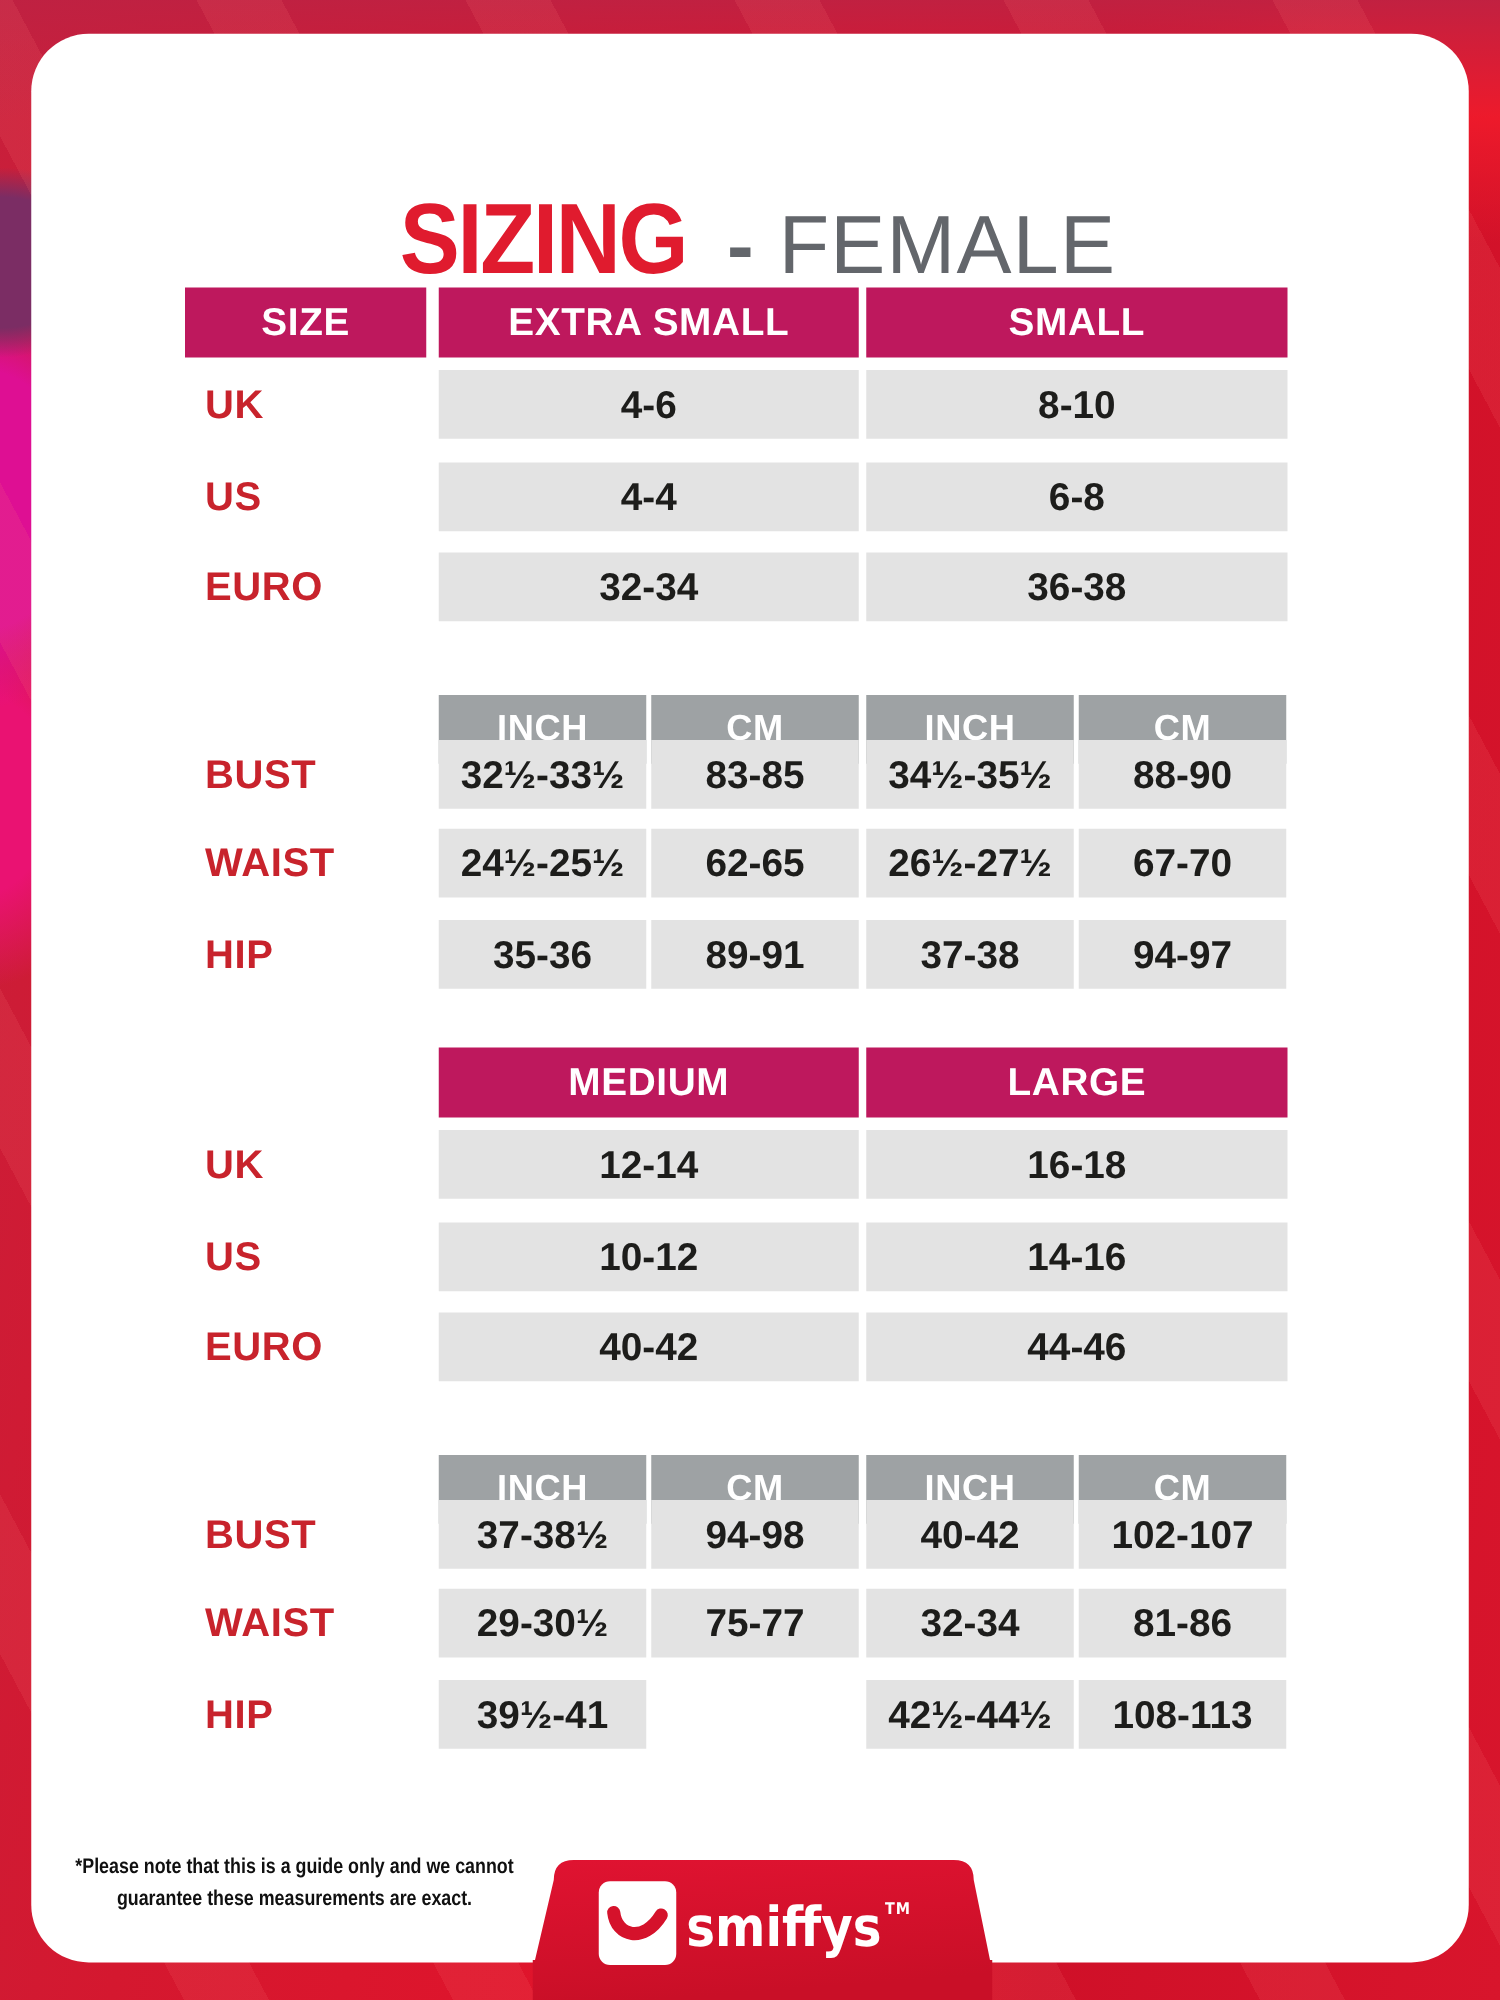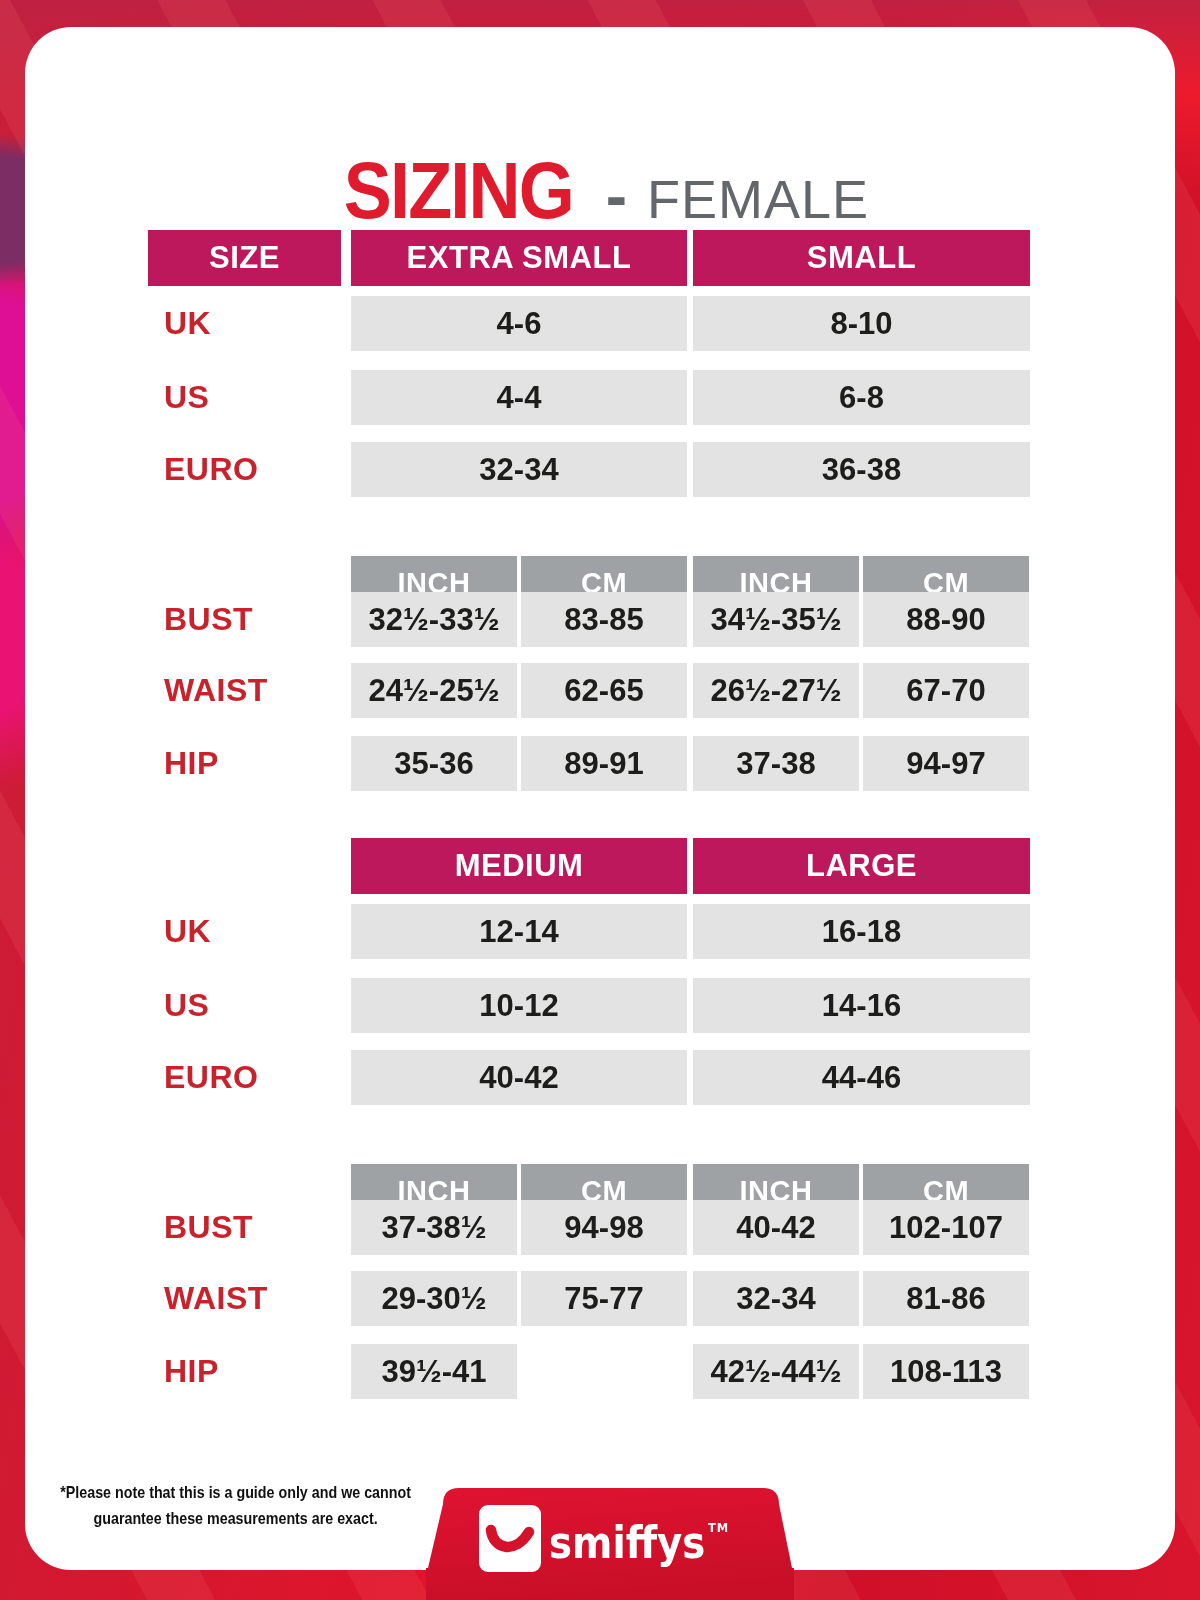--- a/index.html
+++ b/index.html
@@ -33,21 +33,21 @@
     display:flex;justify-content:center;align-items:baseline;gap:20px;
     white-space:nowrap;
     margin-top:48px;
   }
   .title .t-red{
     color:#e01b2e;font-weight:bold;font-size:80px;letter-spacing:-2px;
     display:inline-block;transform:scaleX(.9);transform-origin:center bottom;
   }
   .title .t-sep{color:#63666b;font-size:64px;font-weight:600;}
   .title .t-gray{
-    color:#63666b;font-weight:400;font-size:54px;letter-spacing:1px;
+    color:#63666b;font-weight:400;font-size:66px;letter-spacing:1px;
     display:inline-block;
   }
   
   .tbl{position:absolute;left:123px;width:882px;}
   .tbl-1{top:203px;height:562px;}
   .tbl-2{top:811px;height:657px;}
   .row{position:absolute;left:0;width:882px;height:55px;}
   .r0{top:0;height:56px;} .r1{top:66px;} .r2{top:140px;} .r3{top:212px;}
   .r4{top:290px;margin-top:36px;} .r5{top:362px;} .r6{top:433px;} .r7{top:506px;}
   .cell{

